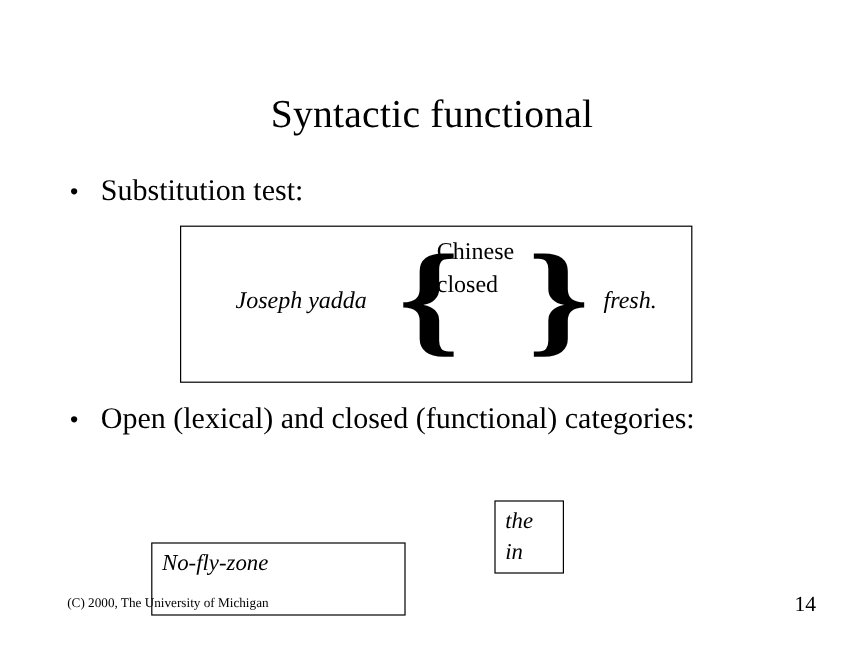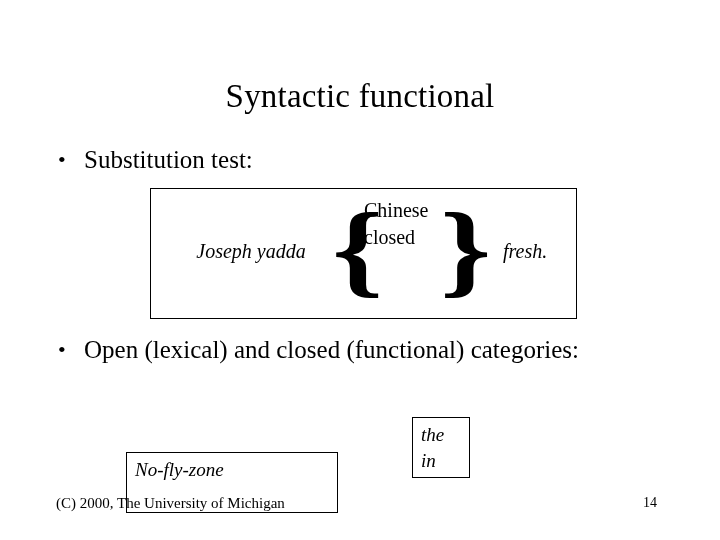--- a/index.html
+++ b/index.html
@@ -152,31 +152,31 @@
     font-size: 19px;
     line-height: 26px;
     white-space: nowrap;
   }
 
   
   .footer-copyright {
     position: absolute;
     left: 56px;
     top: 495px;
-    font-size: 15px;
+    font-size: 11px;
     line-height: 16px;
     width: 240px;
   }
   .page-number {
     position: absolute;
     left: 620px;
     top: 495px;
     width: 60px;
-    text-align: center;
-    font-size: 14px;
+    text-align: right;
+    font-size: 18px;
     line-height: 16px;
   }
 </style>
 </head>
 <body>
 
 <div class="slide">
 
   <div class="slide-title">Syntactic functional</div>
 

